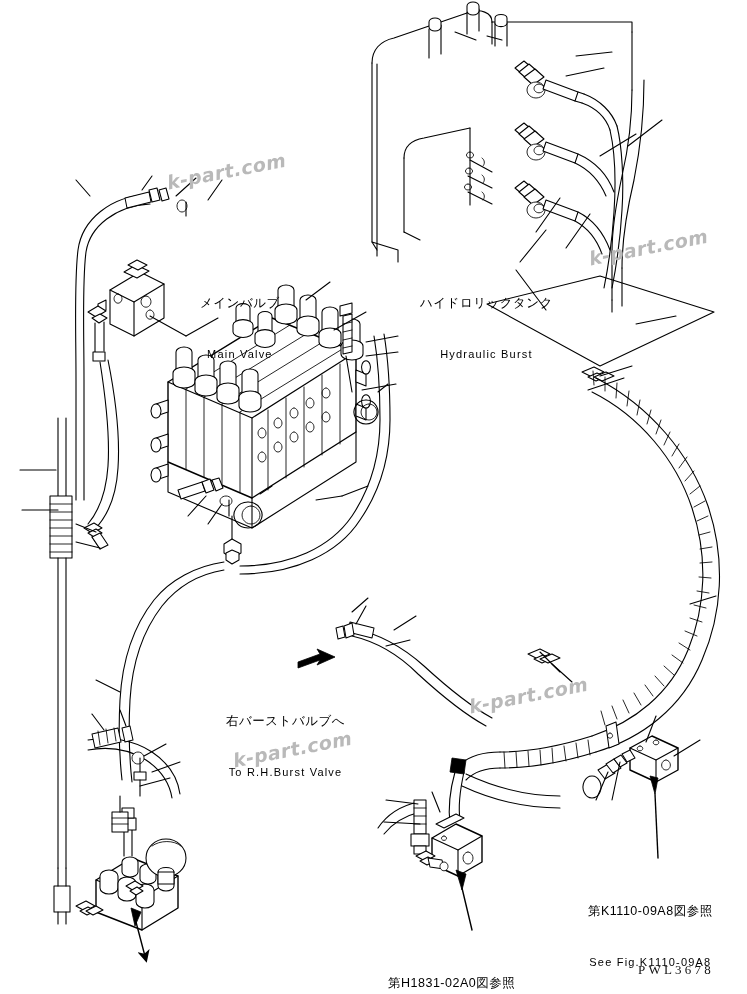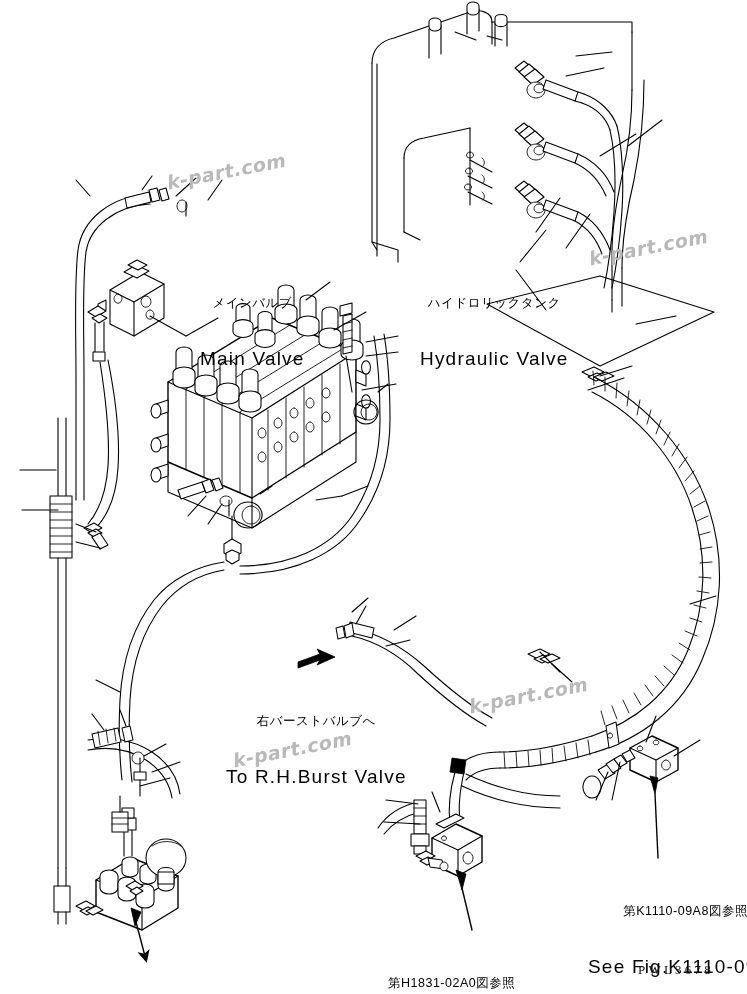--- a/index.html
+++ b/index.html
@@ -14,21 +14,21 @@
 
   .lbl{
     position:absolute;
     font-family:Liberation Sans, sans-serif;
     color:#000;
     white-space:pre;
     line-height:1.18;
     letter-spacing:0.5px;
   }
   .lbl .jp{display:block;font-size:12.5px;letter-spacing:0.5px;}
-  .lbl .en{display:block;font-size:19px;letter-spacing:1.2px;}
+  .lbl .en{display:block;font-size:11px;letter-spacing:1.2px;}
 
   .label-main-valve{left:200px;top:258px;text-align:center;}
   .label-hyd-tank{left:380px;top:258px;text-align:center;margin-left:40px;}
   .label-burst{left:226px;top:676px;text-align:center;}
   .label-ref-h1831-01a0{left:60px;top:962px;text-align:left;}
   .label-ref-h1831-02a0{left:388px;top:938px;text-align:left;}
   .label-ref-k1110{left:588px;top:866px;text-align:center;}
 
   .drawing-code{
     position:absolute;left:638px;top:962px;
@@ -579,21 +579,21 @@
 </svg>
 </div>
 
 <div class="lbl label-main-valve">
   <span class="jp">メインバルブ</span>
   <span class="en">Main Valve</span>
 </div>
 
 <div class="lbl label-hyd-tank">
   <span class="jp">ハイドロリックタンク</span>
-  <span class="en">Hydraulic Valve</span>
+  <span class="en">Hydraulic Burst</span>
 </div>
 
 <div class="lbl label-burst">
   <span class="jp">右バーストバルブへ</span>
   <span class="en">To R.H.Burst Valve</span>
 </div>
 
 <div class="lbl label-ref-h1831-01a0">
   
   

